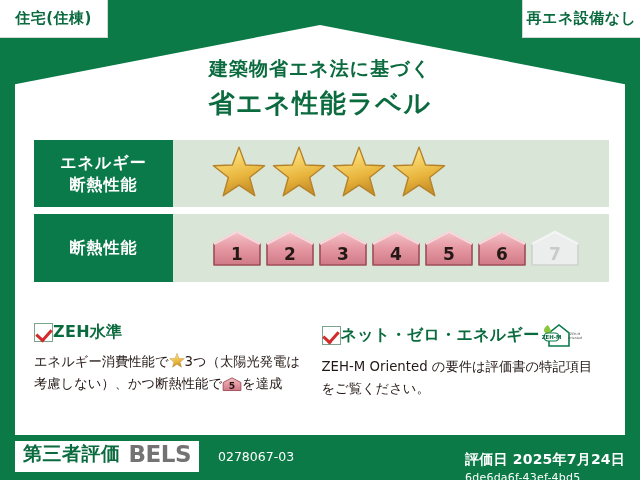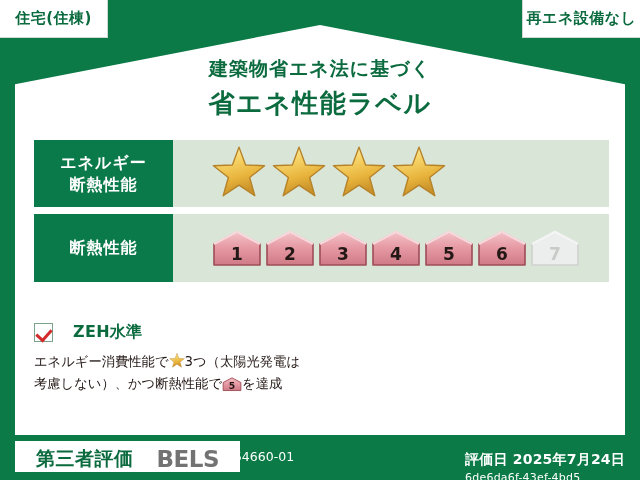--- a/index.html
+++ b/index.html
@@ -107,21 +107,21 @@
   .house.off span { color: #c9cbc9; }
 
   
   .notes {
     position: absolute; left: 34px; top: 322px;
     width: 575px; height: 96px;
     display: flex;
   }
   .note { width: 50%; padding-right: 12px; }
   .note-head {
-    display: flex; align-items: center; gap: 20px;
+    display: flex; align-items: center; gap: 0;
     margin-bottom: 8px;
   }
   .chk {
     width: 19px; height: 19px; flex: none;
     border: 1.6px solid #7aa58c;
     background: #fff;
     position: relative;
   }
   .chk::after {
     content: "";
@@ -149,23 +149,23 @@
     background: #0b7a47;
   }
   .footer-rule {
     position: absolute; left: 15px; right: 15px; top: 0;
     height: 2px; background: #ffffff;
   }
   .bels-box {
     position: absolute; left: 15px; top: 8px;
     height: 31px;
     background: #ffffff;
-    display: flex; align-items: flex-end;
-    padding: 0 21px;
-    gap: 23px;
+    display: flex; align-items: flex-start;
+    padding: 0 8px;
+    gap: 8px;
   }
   .bels-jp {
     font-size: 19px; font-weight: bold; color: #0b6b3f;
     letter-spacing: .5px;
   }
   .bels-en {
     font-size: 23px; font-weight: bold;
     color: #737373; letter-spacing: -.5px;
   }
   .bels-num {
@@ -390,30 +390,47 @@
                   <stop offset="45%" stop-color="#e79ba5"></stop>
                   <stop offset="100%" stop-color="#cf7a87"></stop>
                 </linearGradient>
               </defs>
               <path d="M3 37 L3 16 L26 4 L49 16 L49 37 Z" fill="url(#hgi)" stroke="#9e4d57" stroke-width="2.4" stroke-linejoin="round"></path>
               <text x="26" y="33" font-size="24" font-weight="bold" fill="#231815" text-anchor="middle" font-family="DejaVu Sans, sans-serif">5</text>
             </svg></span><span>を達成</span>
       </div>
     </div>
 
+    <div class="note">
+      <div class="note-head">
+        <span class="chk"></span>
+        <span class="note-title">ネット・ゼロ・エネルギー</span>
+        <span class="zehm-logo">
+          <svg viewBox="0 0 44 26" width="44" height="26">
+            <path d="M10 24 L10 11 L20 3 L30 11 L30 24 Z" fill="#ffffff" stroke="#0b7a4a" stroke-width="1.6"></path>
+            <path d="M10 12 C4 12, 3 6, 9 3 C12 8, 13 10, 10 12 Z" fill="#8cc63f"></path>
+            <rect x="5" y="11" width="15" height="8" rx="4" fill="#ffffff" stroke="#0b7a4a" stroke-width="1.2"></rect>
+            <text x="12.5" y="17.3" font-size="5.4" font-weight="bold" fill="#0b6b3f" text-anchor="middle" font-family="DejaVu Sans, sans-serif">ZEH-M</text>
+            <text x="36" y="13" font-size="3.2" fill="#4a4a4a" text-anchor="middle" font-family="DejaVu Sans, sans-serif">ZEH-M</text>
+            <text x="36" y="17" font-size="3.2" fill="#4a4a4a" text-anchor="middle" font-family="DejaVu Sans, sans-serif">Oriented</text>
+          </svg>
+        </span>
+      </div>
+      <div class="note-body">ZEH-M Oriented の要件は評価書の特記項目をご覧ください。</div>
+    </div>
 
   </div>
 
   <div class="footer">
     <div class="footer-rule"></div>
     <div class="bels-box">
       <span class="bels-jp">第三者評価</span>
       <span class="bels-en">BELS</span>
     </div>
-    <div class="bels-num">0154660-01</div>
+    <div class="bels-num">0278067-03</div>
     <div class="footer-right">
       <div class="eval-date">
         <span>評価日</span>
         <span>2025年7月24日</span>
       </div>
       <div class="eval-hash">6de6da6f-43ef-4bd5</div>
     </div>
   </div>
 
 </div>

